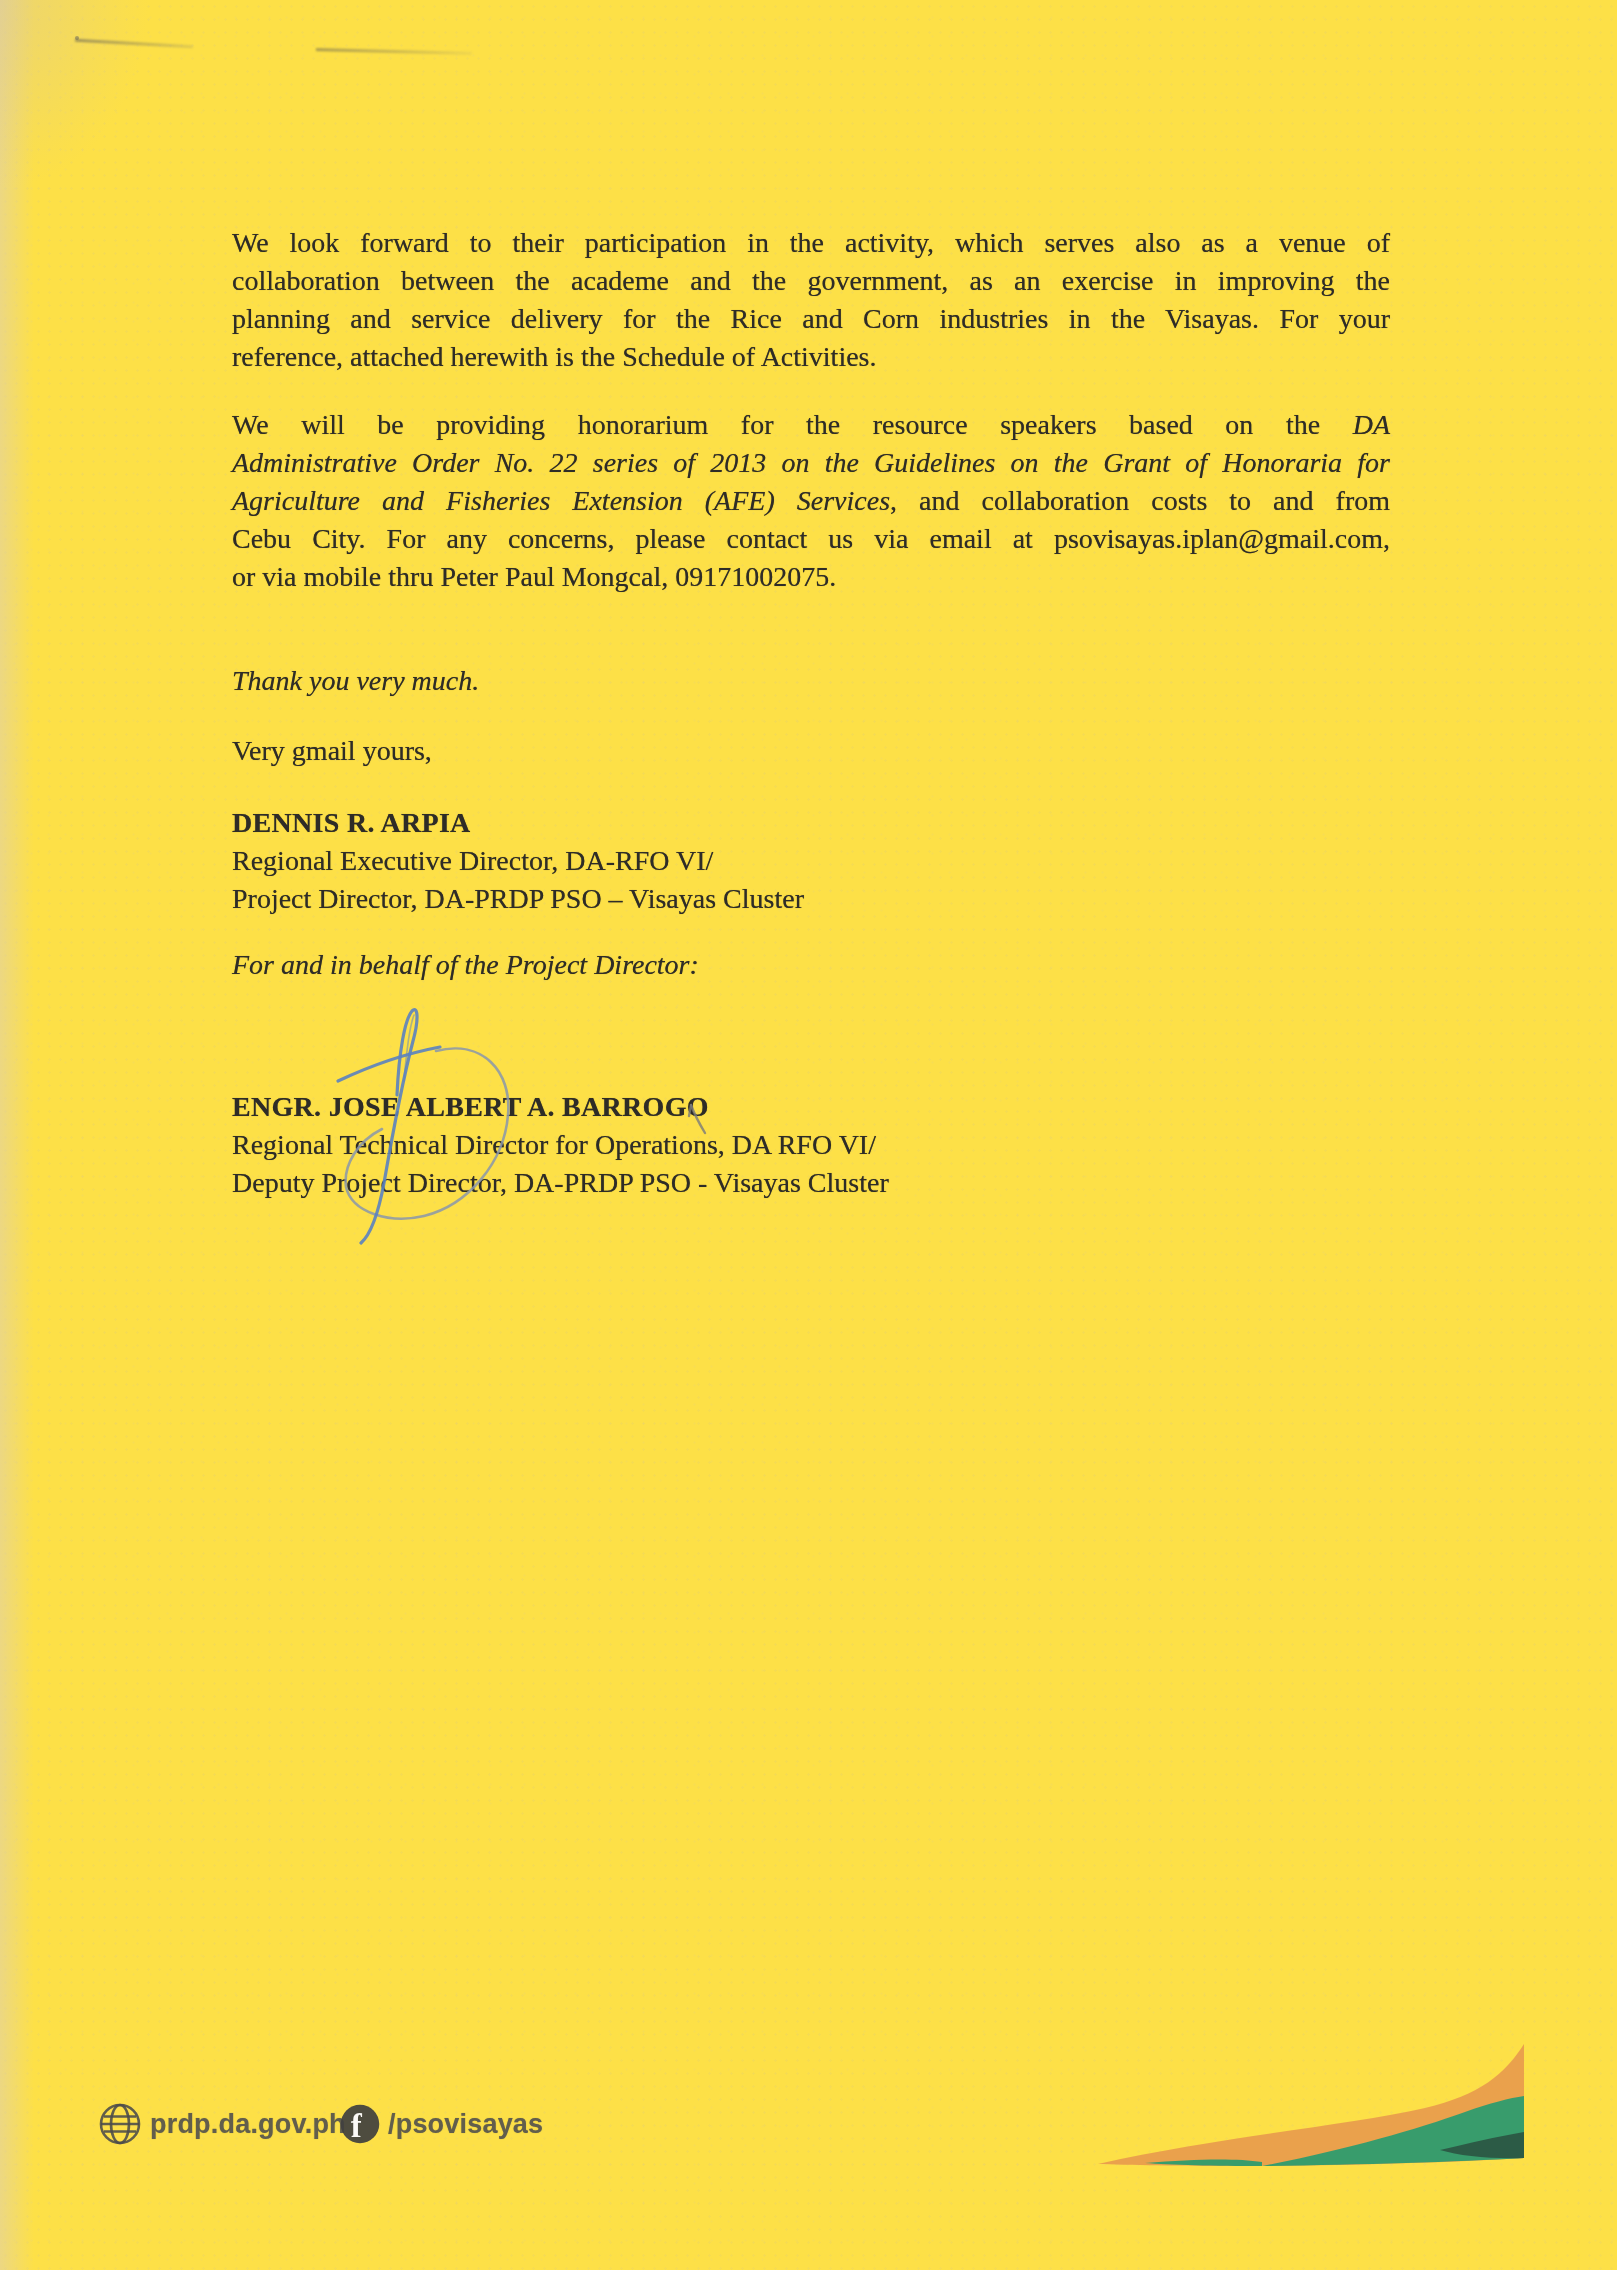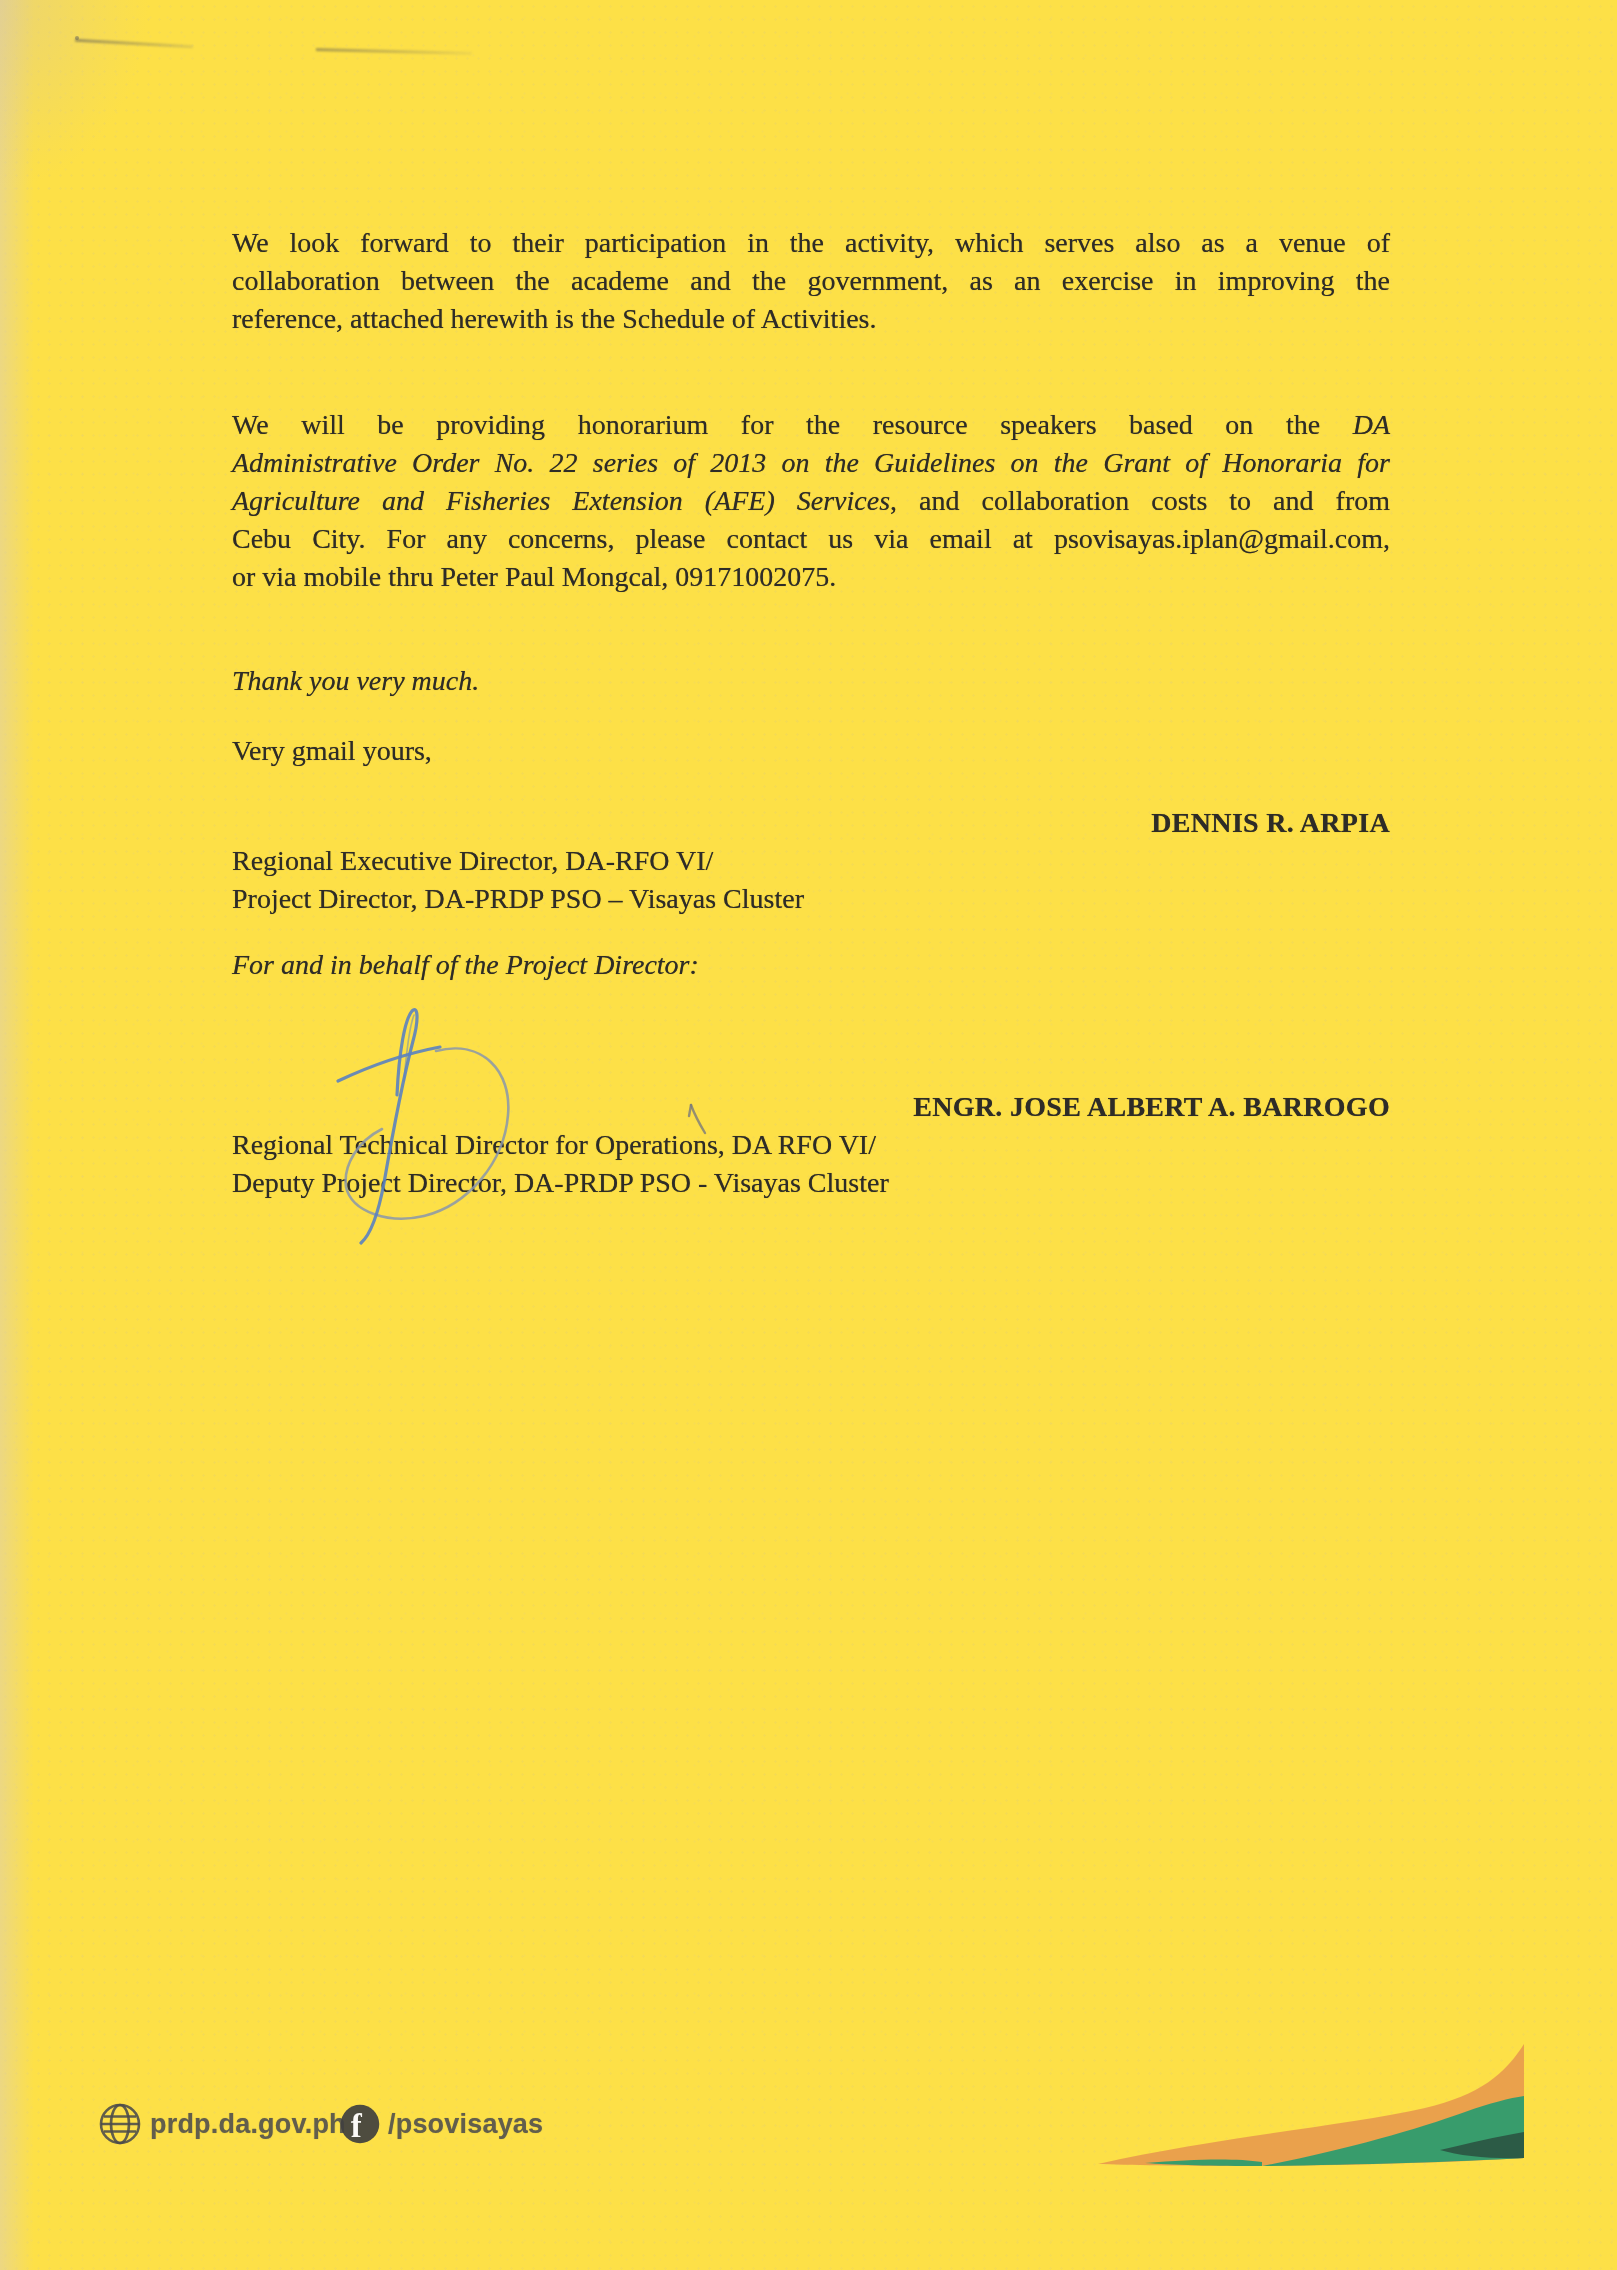--- a/index.html
+++ b/index.html
@@ -57,21 +57,21 @@
   .jline.last{text-align-last:left;}
   em{font-style:italic;}
 
   .p1{top:224px;}
   .p2{top:406px;}
   .thanks{top:662px;font-style:italic;}
   .closing{top:732px;}
   .signer1{top:804px;}
   .behalf{top:946px;font-style:italic;}
   .signer2{top:1088px;}
-  .name{font-weight:700;letter-spacing:.3px;text-align:right;}
+  .name{font-weight:700;letter-spacing:.3px;}
 
   .sig-svg{position:absolute;left:300px;top:985px;pointer-events:none;z-index:5;}
   .sig-main{fill:none;stroke:var(--signature-blue);stroke-width:3.2;stroke-linecap:round;opacity:.9;}
   .sig-light{fill:none;stroke:var(--signature-blue);stroke-width:1.6;stroke-linecap:round;opacity:.5;}
   .sig-loop{fill:none;stroke:var(--signature-gray-blue);stroke-width:2.6;stroke-linecap:round;opacity:.85;}
   .stray-mark{fill:none;stroke:#7a7a7a;stroke-width:2.4;stroke-linecap:round;opacity:.8;}
 
   .footer{position:absolute;left:4px;top:2100px;width:100%;height:60px;text-decoration:underline;}
   .footer-item{position:absolute;display:flex;align-items:center;}
   .footer-web{left:92px;top:0;}
@@ -98,20 +98,21 @@
 
   <div class="edge-left"></div>
   <div class="corner-shade"></div>
   <div class="smudge smudge-dot"></div>
   <div class="smudge smudge-1"></div>
   <div class="smudge smudge-2"></div>
 
   <div class="body-text p1">
     <div class="jline">We look forward to their participation in the activity, which serves also as a venue of</div>
     <div class="jline">collaboration between the academe and the government, as an exercise in improving the</div>
+    <div class="jline">planning and service delivery for the Rice and Corn industries in the Visayas. For your</div>
     <div class="jline last">reference, attached herewith is the Schedule of Activities.</div>
   </div>
 
   <div class="body-text p2">
     <div class="jline"><span>We will be providing honorarium for the resource speakers based on the </span><em>DA</em></div>
     <div class="jline"><em>Administrative Order No. 22 series of 2013 on the Guidelines on the Grant of Honoraria for</em></div>
     <div class="jline"><em>Agriculture and Fisheries Extension (AFE) Services</em><span>, and collaboration costs to and from</span></div>
     <div class="jline">Cebu City. For any concerns, please contact us via email at psovisayas.iplan@gmail.com,</div>
     <div class="jline last">or via mobile thru Peter Paul Mongcal, 09171002075.</div>
   </div>

